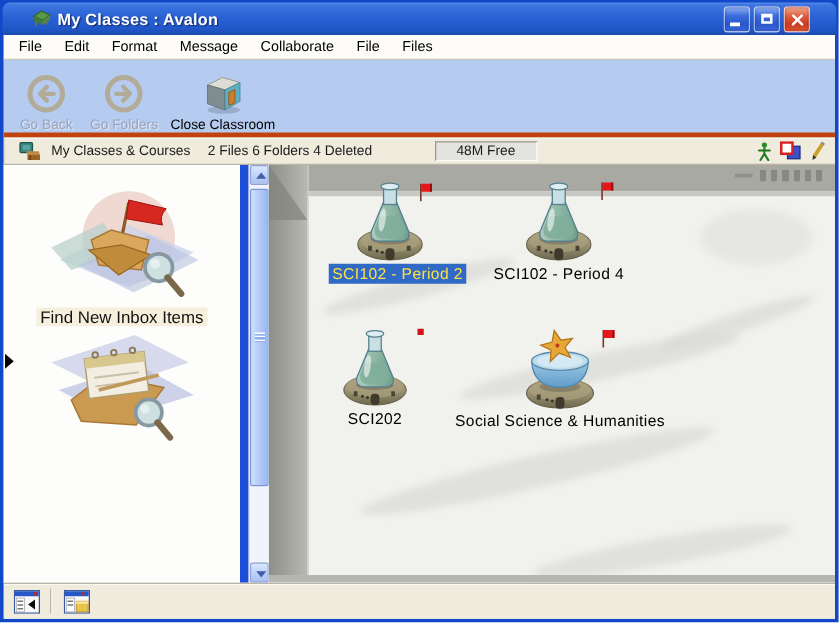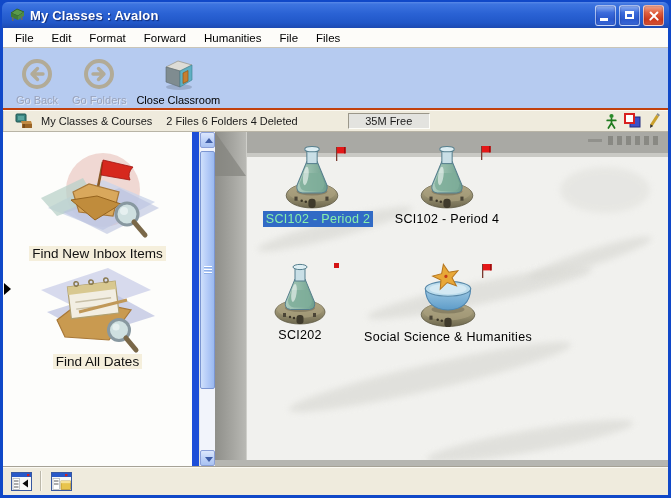--- a/index.html
+++ b/index.html
@@ -7,21 +7,21 @@
     width:671px;height:498px;position:relative;overflow:hidden;
     font-family:"Liberation Sans",sans-serif;background:#fff;
     -webkit-font-smoothing:none;
   }
   
   .window{position:absolute;inset:0;background:#1048c8;}
   .titlebar{
     position:absolute;top:2px;left:2px;right:2px;height:26px;
     border-radius:6px 6px 0 0;
     background:linear-gradient(180deg,#5a8ae8 0%,#3d74e0 8%,#2a62d4 45%,#2157c8 80%,#1c4ab2 100%);
-    display:flex;align-items:center;padding:0 4px;box-sizing:border-box;
+    display:flex;align-items:center;padding:0 20px;box-sizing:border-box;
   }
   .title-icon{width:17px;height:16px;margin:0 4px 0 3px;flex:0 0 auto;}
   .title-text{
     color:#fff;font-weight:bold;font-size:13px;letter-spacing:.2px;
     text-shadow:1px 1px 1px rgba(0,10,60,.6);flex:1;white-space:nowrap;overflow:hidden;
   }
   .tb-btns{display:flex;gap:3px;margin-right:1px;}
   .tb-btn{
     width:21px;height:21px;border-radius:3px;position:relative;
     border:1px solid rgba(255,255,255,.55);box-sizing:border-box;
@@ -38,22 +38,22 @@
     display:flex;flex-direction:column;background:#fff;
   }
   
   .menubar{
     height:20px;flex:0 0 20px;background:#fdfcf9;border-bottom:1px solid #c9c5b8;
     display:flex;align-items:center;font-size:11.5px;color:#000;padding-left:3px;box-sizing:border-box;
   }
   .menu-item{padding:2px 9px;cursor:default;white-space:nowrap;}
   
   .toolbar{
-    height:62px;flex:0 0 62px;background:#b6cbf0;border-bottom:2px solid #c2410c;
-    display:flex;align-items:center;padding:5px 2px 0 6px;box-sizing:border-box;gap:4px;
+    height:62px;flex:0 0 62px;background:#b6cbf0;border-bottom:4px solid #c2410c;
+    display:flex;align-items:flex-end;padding:5px 2px 0 6px;box-sizing:border-box;gap:4px;
   }
   .tool-btn{display:flex;flex-direction:column;align-items:center;width:auto;min-width:50px;padding:0 3px;}
   .tool-btn .ticon{height:37px;display:flex;align-items:center;justify-content:center;}
   .tool-label{font-size:11px;margin-top:1px;white-space:nowrap;color:#000;}
   .tool-btn.disabled .tool-label{color:#9aa3ba;text-shadow:1px 1px 0 rgba(255,255,255,.55);}
   
   .infobar{
     height:22px;flex:0 0 22px;background:#efebdd;border-bottom:1px solid #b8b4a6;
     box-shadow:inset 0 1px 0 #fbf9f2, inset 1px 0 0 #d8d4c6;
     display:flex;align-items:center;font-size:11px;color:#1a1a1a;box-sizing:border-box;padding:0 8px 0 12px;
@@ -112,21 +112,21 @@
   .st1{left:40px;top:88px;width:160px;height:18px;transform:rotate(-15deg);}
   .st2{left:150px;top:150px;width:230px;height:22px;transform:rotate(-12deg);}
   .st3{left:70px;top:232px;width:290px;height:26px;transform:rotate(-13deg);}
   .st4{left:210px;top:298px;width:210px;height:22px;transform:rotate(-10deg);}
   .st5{left:310px;top:118px;width:130px;height:16px;transform:rotate(-18deg);}
   .st6{left:345px;top:35px;width:90px;height:46px;opacity:.4;}
   .cls-item{position:absolute;display:flex;flex-direction:column;align-items:center;}
   .cls-label{
     font-size:12.5px;letter-spacing:.3px;margin-top:1px;padding:1px 3px;white-space:nowrap;color:#000;
   }
-  .cls-label.selected{background:#316ac5;color:#86efac;margin-left:12px;}
+  .cls-label.selected{background:#316ac5;color:#fde047;margin-left:12px;}
   .it1{left:17px;top:12px;width:160px;}
   .it2{left:152px;top:12px;width:160px;}
   .it3{left:10px;top:130px;width:150px;}
   .it4{left:127px;top:130px;width:212px;}
   .flag{position:absolute;}
   .fl1{left:120px;top:14px;} .fl2{left:265px;top:13px;}
   .fl4{left:266px;top:131px;}
   .reddot{position:absolute;left:119px;top:131px;width:5px;height:5px;background:#d41414;}
   
   .statusbar{
@@ -224,22 +224,22 @@
       </div>
     </div>
   </div>
 
   <div class="app">
 
     <div class="menubar">
       <span class="menu-item">File</span>
       <span class="menu-item">Edit</span>
       <span class="menu-item">Format</span>
-      <span class="menu-item">Forward</span>
-      <span class="menu-item">Humanities</span>
+      <span class="menu-item">Message</span>
+      <span class="menu-item">Collaborate</span>
       <span class="menu-item">File</span>
       <span class="menu-item">Files</span>
     </div>
 
     <div class="toolbar">
       <div class="tool-btn disabled">
         <span class="ticon">
           <svg width="34" height="34" viewBox="0 0 34 34">
             <circle cx="17" cy="17" r="13" fill="none" stroke="#b2ab97" stroke-width="4"></circle>
             <path d="M23,17 H12 M12,17 l5.5,-5.5 M12,17 l5.5,5.5" stroke="#b2ab97" stroke-width="3.4" fill="none" stroke-linecap="round"></path>
@@ -276,21 +276,21 @@
         <rect x="3" y="3" width="6" height="4" fill="#5aa49e"></rect>
         <polygon points="6,8 16,8 17,11 7,11" fill="#c08a44"></polygon>
         <rect x="7" y="11" width="10" height="4" fill="#9a6426"></rect>
         <rect x="8" y="11" width="2" height="4" fill="#7a4c1a"></rect>
       </svg>
       <span>My Classes &amp; Courses</span>
       <span class="sep-gap"></span>
       <span>2 Files 6 Folders 4 Deleted</span>
       <span class="sep-gap"></span>
         <span class="sep-gap"></span>
-      <span class="free-box">35M Free</span>
+      <span class="free-box">48M Free</span>
       <span class="info-icons">
         <svg width="11" height="16" viewBox="0 0 11 16">
           <circle cx="5.5" cy="3" r="2.1" fill="#2a8a2a"></circle>
           <path d="M5.5,5.5 V10 M1.2,7.4 H9.8 M5.5,10 L2.4,15 M5.5,10 L8.6,15" stroke="#1f7a1f" stroke-width="1.7" fill="none" stroke-linecap="round"></path>
         </svg>
         <svg width="17" height="15" viewBox="0 0 17 15">
           <rect x="6" y="4" width="10" height="10" fill="#3c50c8" stroke="#202a7e" stroke-width="1"></rect>
           <rect x="1" y="1" width="9" height="9" fill="#fff" stroke="#d82020" stroke-width="2"></rect>
         </svg>
         <svg width="12" height="16" viewBox="0 0 12 16">
@@ -332,21 +332,20 @@
               <circle cx="70" cy="22" r="2.2" fill="none" stroke="#8a7a50" stroke-width="1.5"></circle>
               <circle cx="85" cy="22" r="2.2" fill="none" stroke="#8a7a50" stroke-width="1.5"></circle>
               <line x1="52" y1="40" x2="88" y2="40" stroke="#c8c0a8" stroke-width="1.5"></line>
               <line x1="52" y1="47" x2="80" y2="47" stroke="#c8c0a8" stroke-width="1.5"></line>
             </g>
             <line x1="56" y1="52" x2="104" y2="40" stroke="#c09858" stroke-width="3"></line>
             <circle cx="96" cy="70" r="10.5" fill="#cfe0e0" stroke="#8898a0" stroke-width="3"></circle>
             <circle cx="93" cy="67" r="3.6" fill="#e8f2f2" opacity=".9"></circle>
             <line x1="103" y1="78" x2="113" y2="90" stroke="#7a6848" stroke-width="5" stroke-linecap="round"></line>
           </svg>
-          <span class="plabel">Find All Dates</span>
         </div>
       </div>
 
       <div class="vscroll">
         <div class="sb-btn sb-up">
             <span class="sb-arrow"></span>
           </div>
         <div class="sb-thumb">
             <span class="sb-grip"></span>
           </div>

